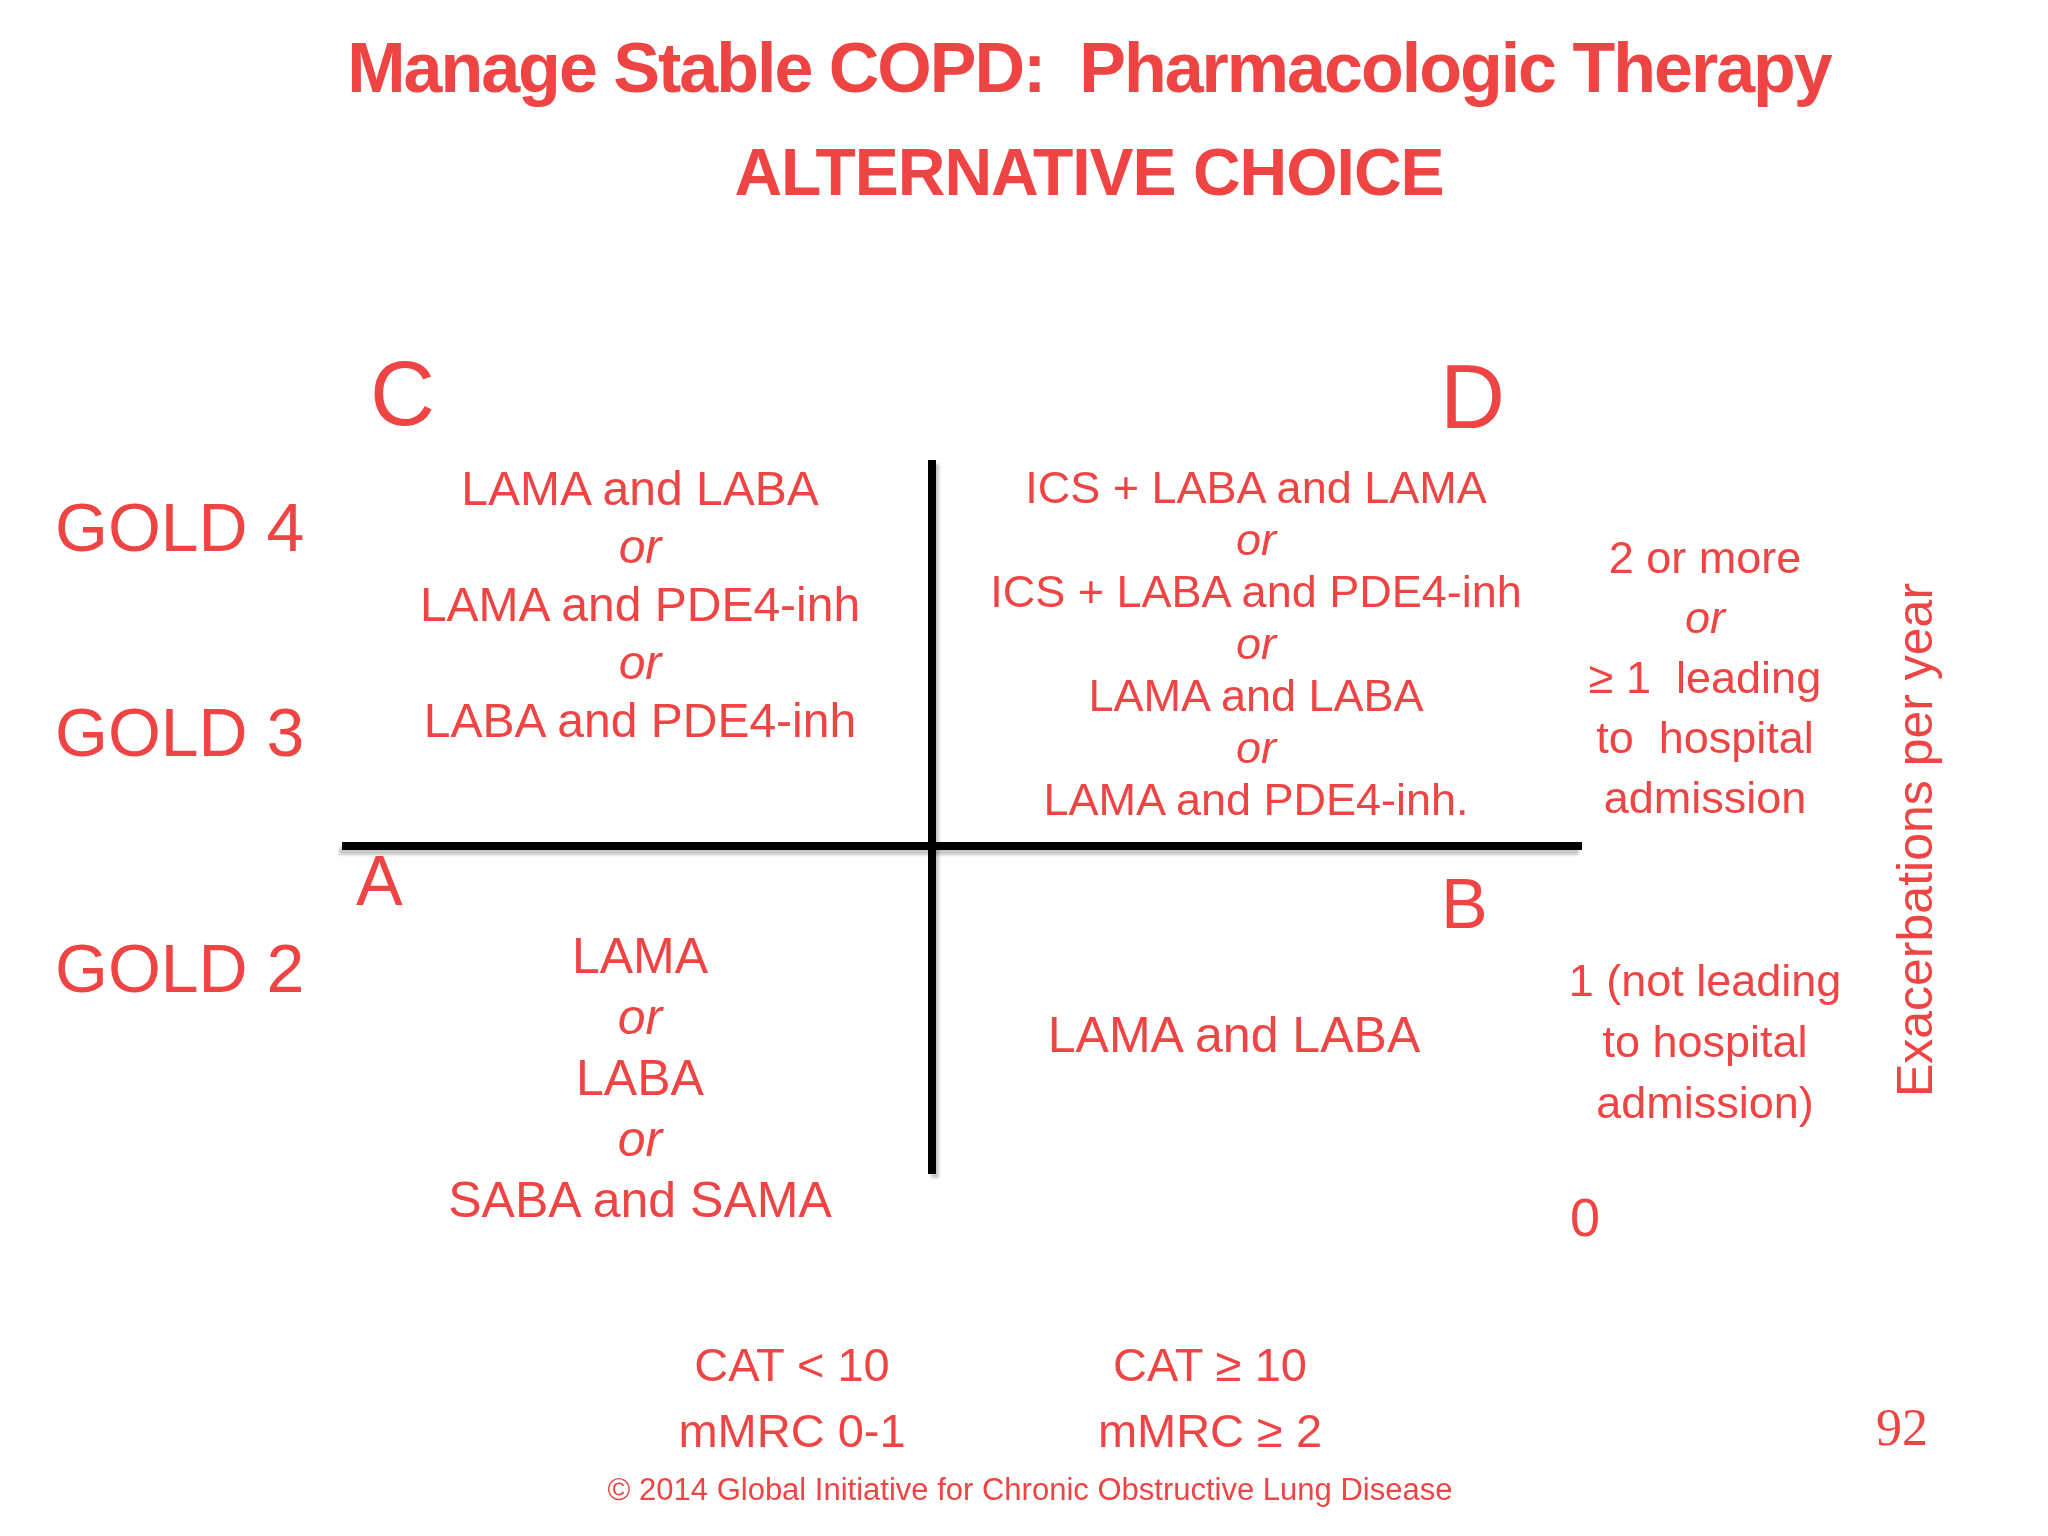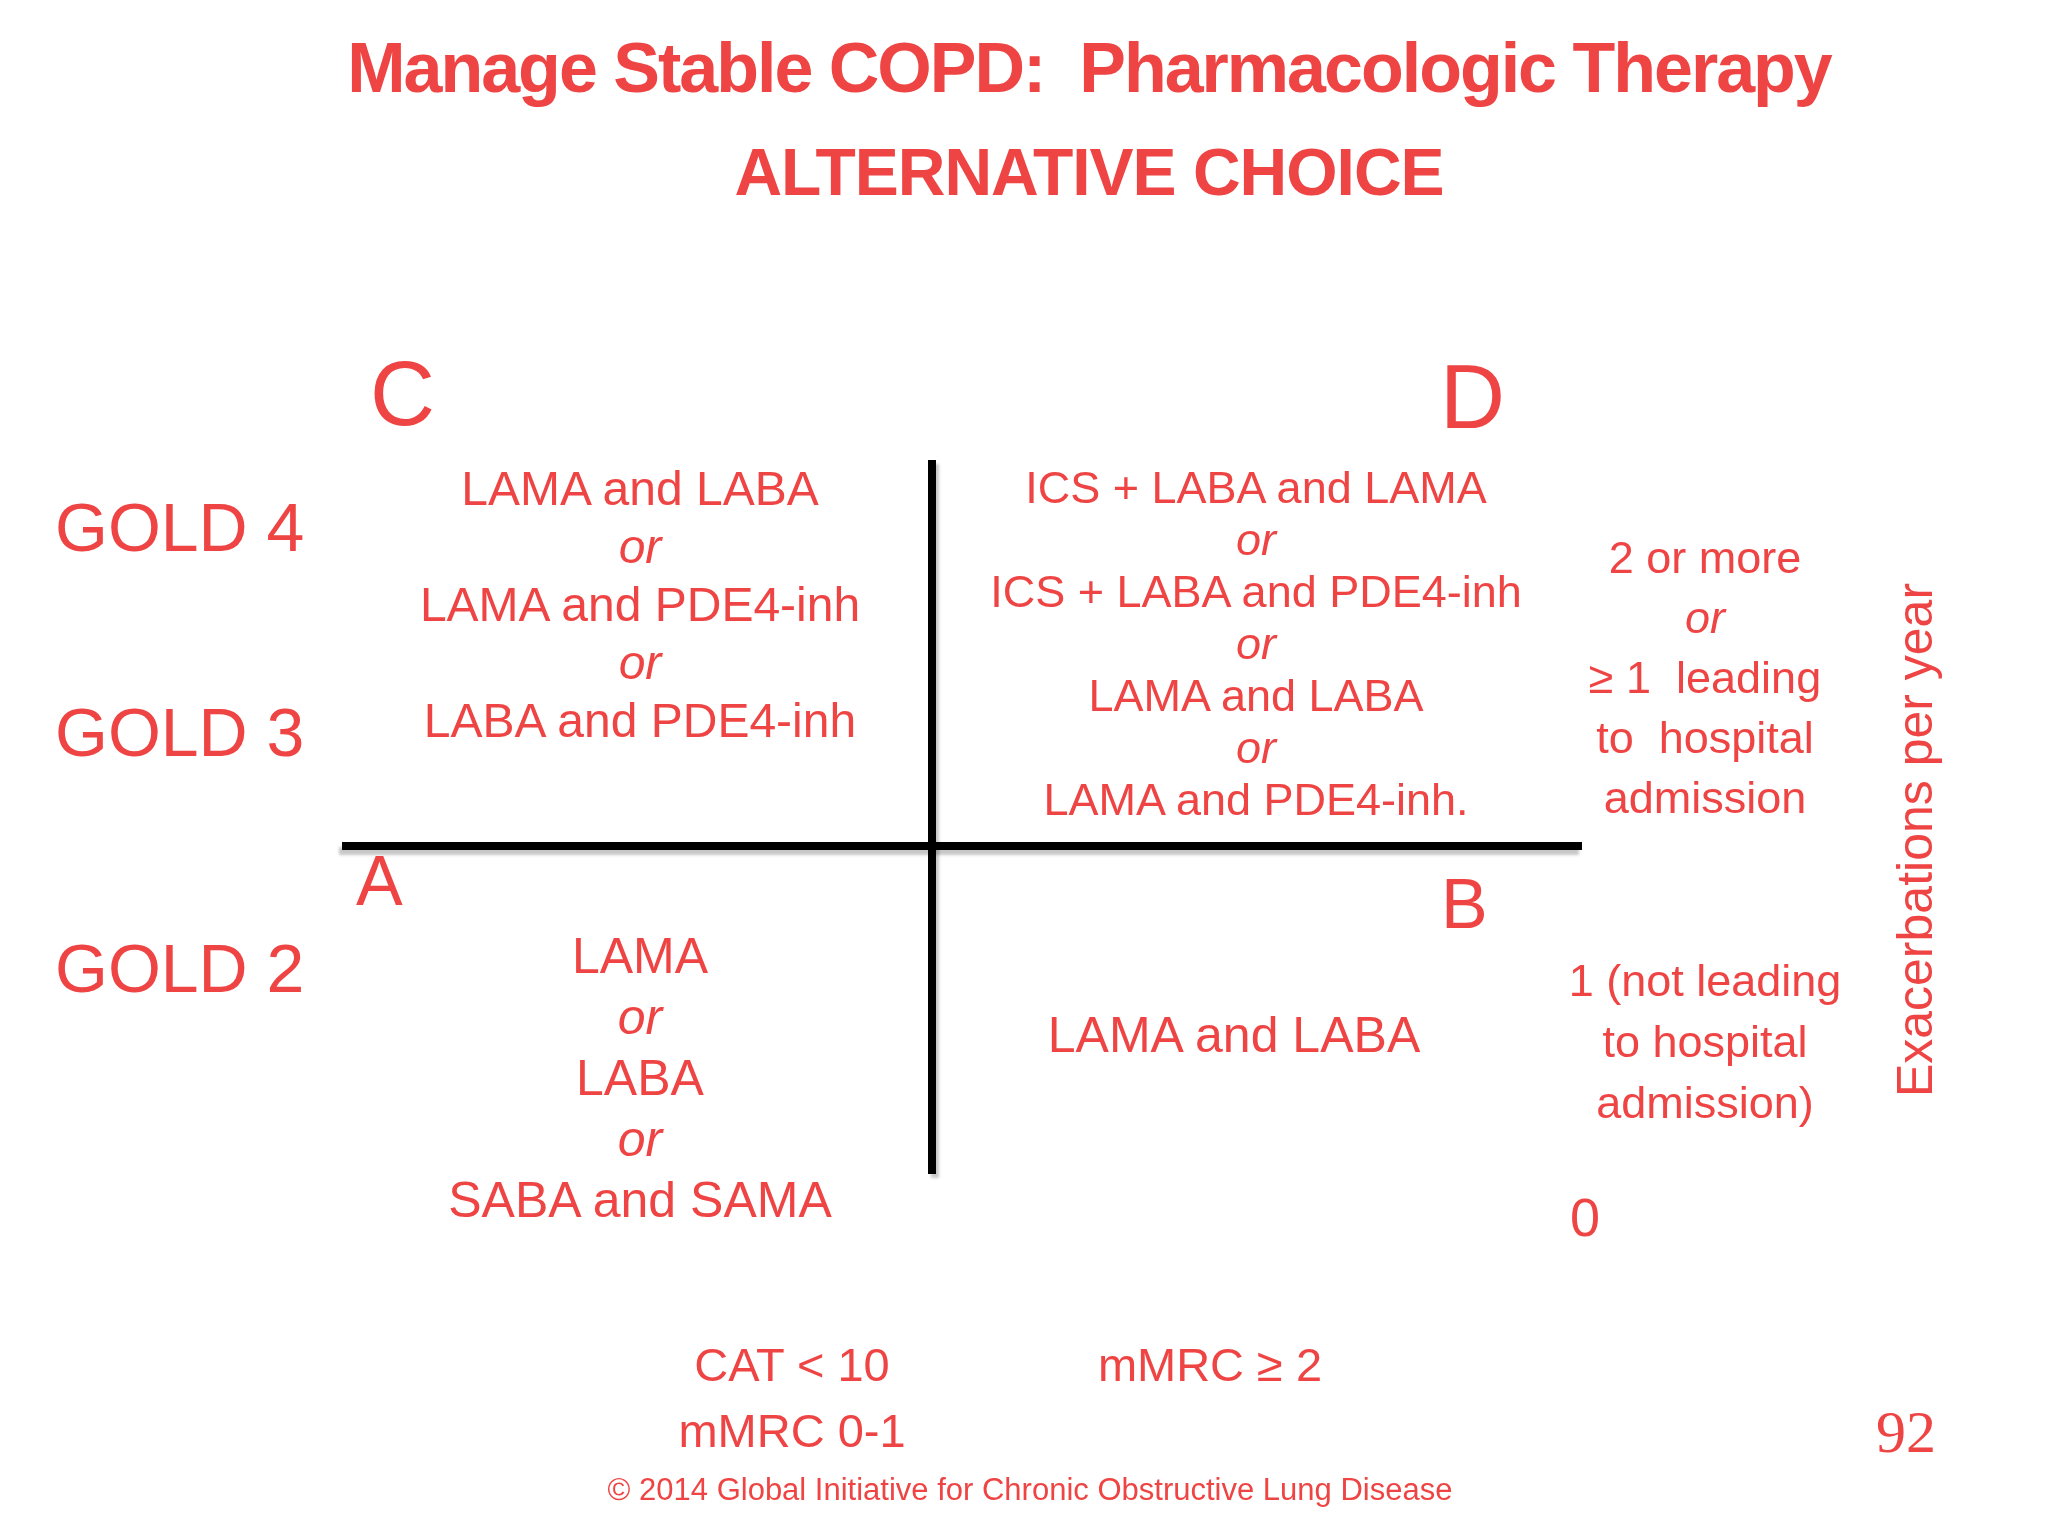--- a/index.html
+++ b/index.html
@@ -55,21 +55,21 @@
   }
   .vline {
     left:928px; top:460px; width:8px; height:714px; background:#000;
     box-shadow:3px 4px 3px rgba(0,0,0,0.22);
   }
 
   .baxl { left:592px;  top:1332px; width:400px; font-size:47px; line-height:66px; }
   .baxr { left:1010px; top:1332px; width:400px; font-size:47px; line-height:66px; }
 
   .copyright { left:0; top:1472px; width:2060px; text-align:center; font-size:31px; }
-  .pagenum   { left:1876px; top:1398px; font-size:60px; font-family:"Liberation Serif", serif; }
+  .pagenum   { left:1876px; top:1398px; font-size:52px; font-family:"Liberation Serif", serif; }
 </style>
 </head>
 <body>
 
 <div class="slide">
 
   <div class="title1">Manage Stable COPD:  Pharmacologic Therapy</div>
   <div class="title2">ALTERNATIVE CHOICE</div>
 
   <div class="gold g4">GOLD 4</div>
@@ -124,19 +124,20 @@
       <div>admission)</div>
     </div>
   <div class="zero">0</div>
   <div class="rot">Exacerbations per year</div>
 
   <div class="tx baxl">
       <div>CAT &lt; 10</div>
       <div>mMRC 0-1</div>
     </div>
   <div class="tx baxr">
+      <div>CAT ≥ 10</div>
       <div>mMRC ≥ 2</div>
     </div>
 
   <div class="copyright">© 2014 Global Initiative for Chronic Obstructive Lung Disease</div>
   <div class="pagenum">92</div>
 
 </div>
 
 </body></html>

